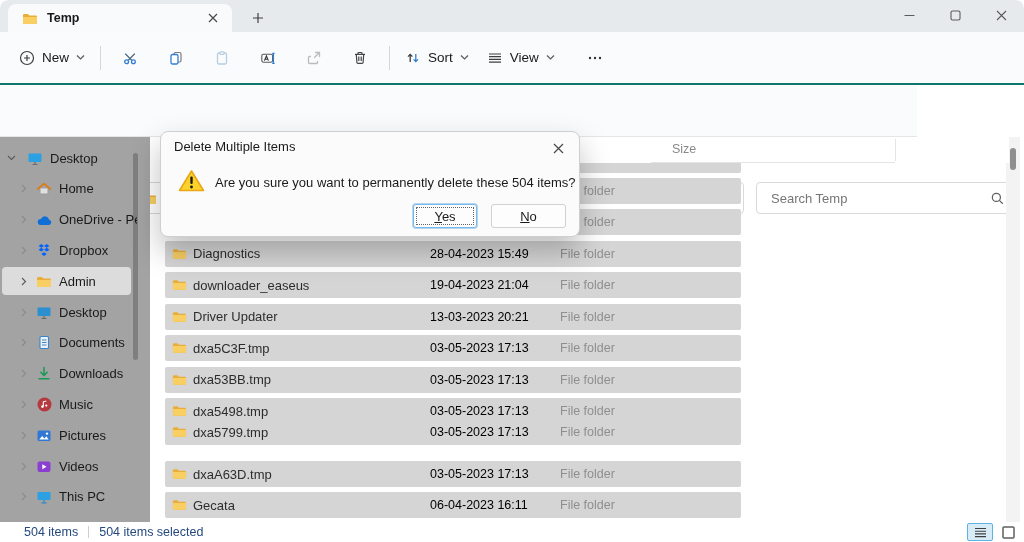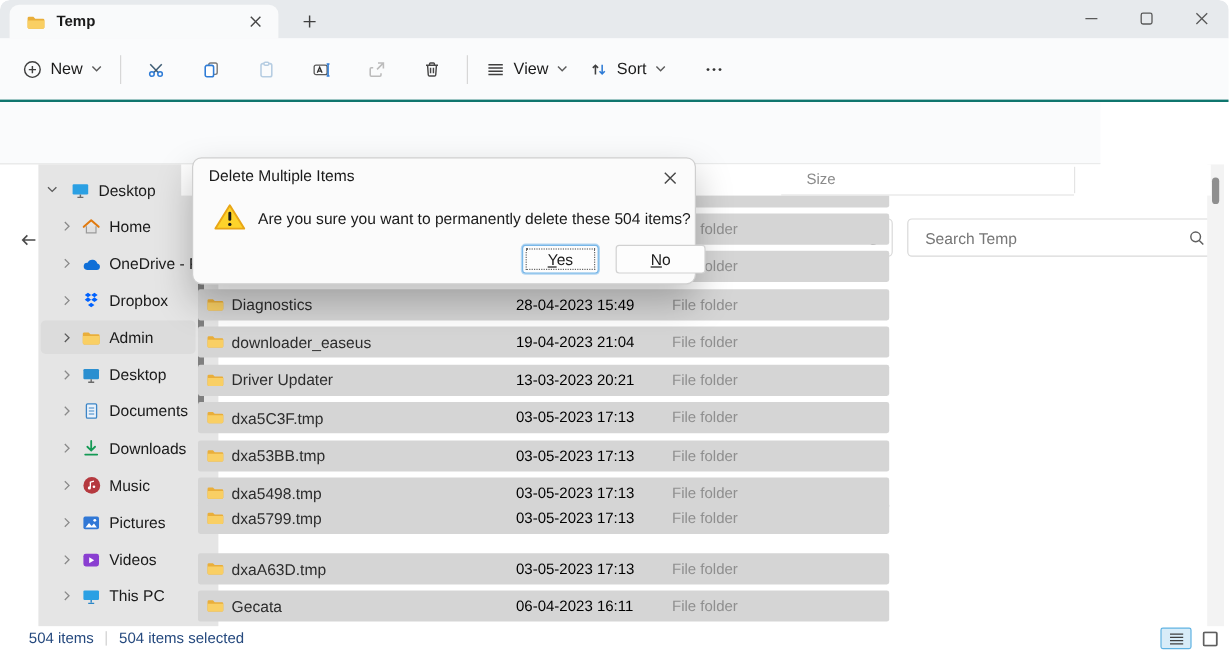--- a/index.html
+++ b/index.html
@@ -30,21 +30,21 @@
   .addressbar{position:absolute;left:130px;top:97px;width:614px;height:32px;background:#fff;border:1px solid #d9d9d9;border-radius:4px;
               display:flex;align-items:center;padding:0 8px 0 10px;}
   .crumb{font-size:13px;color:#1f1f1f;padding:2px 4px;border-radius:3px;}
   .crumb-sep{display:flex;align-items:center;margin:0 3px;}
   .addr-right{margin-left:auto;display:flex;align-items:center;gap:14px;}
   .searchbox{position:absolute;left:756px;top:97px;width:260px;height:32px;background:#fff;border:1px solid #d9d9d9;border-radius:4px;
              display:flex;align-items:center;padding:0 10px 0 12px;}
   .searchbox input{border:none;outline:none;flex:1;font-size:13px;font-family:"Liberation Sans",sans-serif;color:#333;background:transparent;}
   .searchbox input::placeholder{color:#767676;}
   
-  .sidebar{position:absolute;left:0;top:137px;width:150px;height:385px;background:#e5e5e5;overflow:hidden;margin-left:32px;}
+  .sidebar{position:absolute;left:0;top:137px;width:150px;height:385px;background:#a3a3a3;overflow:hidden;}
   .side-item{position:absolute;left:0;width:150px;height:28px;display:flex;align-items:center;font-size:13px;}
   .side-hl{position:absolute;left:2px;top:0;width:129px;height:28px;background:#dcdcdc;border-radius:4px;z-index:0;}
   .side-chev{width:10px;display:flex;justify-content:center;z-index:1;}
   .side-ico{width:18px;display:flex;justify-content:center;margin:0 6px 0 6px;z-index:1;}
   .side-label{z-index:1;white-space:nowrap;overflow:hidden;max-width:78px;}
   .side-scroll{position:absolute;left:133px;top:16px;width:5px;height:207px;background:#7f7f7f;border-radius:3px;}
   
   .list-header{position:absolute;left:151px;top:137px;width:858px;height:26px;background:#fff;z-index:2;}
   .size-head{position:absolute;left:521px;top:5px;font-size:12.5px;color:#8a8a8a;}
   .size-underline{position:absolute;left:500px;top:25px;width:244px;height:1px;background:#e4e4e4;}
@@ -65,21 +65,21 @@
   .vt-details{width:26px;height:18px;background:#d8ecf8;border:1px solid #5fb2e2;border-radius:2px;display:flex;align-items:center;justify-content:center;}
   .vt-icons{width:20px;height:18px;display:flex;align-items:center;justify-content:center;}
   
   .dialog{position:absolute;left:160px;top:131px;width:420px;height:106px;background:#fbfbfb;border:1px solid #cfcfcf;border-radius:8px;
           box-shadow:0 14px 30px rgba(0,0,0,.25);z-index:20;}
   .dlg-title{position:absolute;left:13px;top:7px;font-size:13px;color:#1a1a1a;}
   .dlg-close{position:absolute;right:8px;top:4px;width:26px;height:24px;display:flex;align-items:center;justify-content:center;border-radius:4px;}
   .dlg-warn{position:absolute;left:17px;top:37px;}
   .dlg-msg{position:absolute;left:54px;top:43px;font-size:13px;color:#1a1a1a;}
   .dlg-btn{position:absolute;top:72px;height:24px;background:#fdfdfd;border:1px solid #d1d1d1;border-radius:3px;
-           display:flex;align-items:center;justify-content:center;font-size:13px;color:#1a1a1a;padding:0;margin-left:22px;}
+           display:flex;align-items:center;justify-content:center;font-size:13px;color:#1a1a1a;padding:0;}
   .dlg-yes{left:252px;width:64px;border:1px solid #79b7e8;box-shadow:0 0 0 1px #b3d6f2;outline:1px dotted #666;outline-offset:-4px;}
   .dlg-no{left:330px;width:75px;}
   .btn-label{display:block;width:100%;text-align:center;}
   .btn-label::first-letter{text-decoration:underline;}
   svg{display:block;}
 </style>
 </head>
 <body>
 
 <div class="win">
@@ -186,38 +186,38 @@
       <span>
         <svg width="16" height="16" viewBox="0 0 16 16">
             <path d="M3 4.3h10M6 4.3V3.2q0-.7.7-.7h2.6q.7 0 .7.7v1.1M4.3 4.3l.6 8.2q.1.9 1 .9h4.2q.9 0 1-.9l.6-8.2M6.8 6.5v4.5M9.2 6.5v4.5" fill="none" stroke="#464646" stroke-width="1.2"></path>
           </svg>
       </span>
     </div>
     <div class="tb-sep"></div>
     <div class="tb-btn">
       <span>
         <svg width="16" height="16" viewBox="0 0 16 16">
-            <path d="M2 4h12M2 6.7h12M2 9.4h12M2 12.1h12" stroke="#3f3f3f" stroke-width="1.2"></path>
-          </svg>
-      </span>
-      <span>View</span>
+            <path d="M5.2 12V4.6M3 6.6l2.2-2.2 2.2 2.2" fill="none" stroke="#3f3f3f" stroke-width="1.3"></path>
+            <path d="M10.8 4v7.4M8.6 9.4l2.2 2.2 2.2-2.2" fill="none" stroke="#2f7cd6" stroke-width="1.3"></path>
+          </svg>
+      </span>
+      <span>Sort</span>
       <span>
         <svg width="9" height="7" viewBox="0 0 9 7">
             <path d="M1 1.5l3.5 3.5L8 1.5" stroke="#5a5a5a" stroke-width="1.2" fill="none"></path>
           </svg>
       </span>
     </div>
     <div class="tb-btn">
       <span>
         <svg width="16" height="16" viewBox="0 0 16 16">
-            <path d="M5.2 12V4.6M3 6.6l2.2-2.2 2.2 2.2" fill="none" stroke="#3f3f3f" stroke-width="1.3"></path>
-            <path d="M10.8 4v7.4M8.6 9.4l2.2 2.2 2.2-2.2" fill="none" stroke="#2f7cd6" stroke-width="1.3"></path>
-          </svg>
-      </span>
-      <span>Sort</span>
+            <path d="M2 4h12M2 6.7h12M2 9.4h12M2 12.1h12" stroke="#3f3f3f" stroke-width="1.2"></path>
+          </svg>
+      </span>
+      <span>View</span>
       <span>
         <svg width="9" height="7" viewBox="0 0 9 7">
             <path d="M1 1.5l3.5 3.5L8 1.5" stroke="#5a5a5a" stroke-width="1.2" fill="none"></path>
           </svg>
       </span>
     </div>
     <div class="tb-icon" style="margin-left:8px">
       <span>
         <svg width="16" height="16" viewBox="0 0 16 16">
             <circle cx="3" cy="8" r="1.2" fill="#333"></circle>

